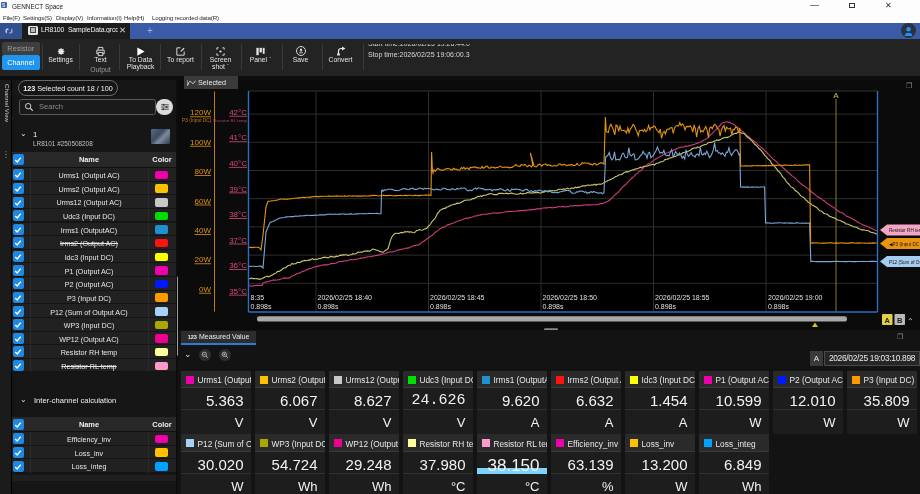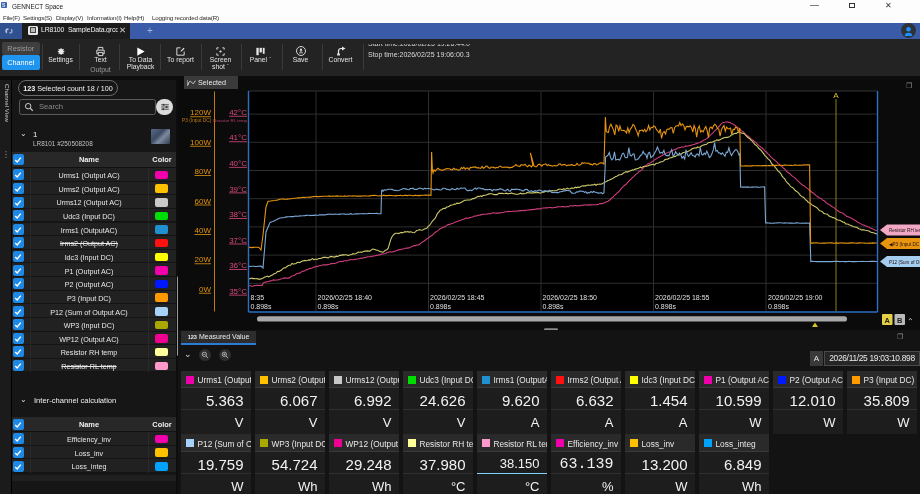--- a/index.html
+++ b/index.html
@@ -393,39 +393,39 @@
 <svg class="abs" style="left:201px;top:351px;" width="8" height="8" viewBox="0 0 24 24">
       <circle cx="10" cy="10" r="6.5" fill="none" stroke="#d0d0d0" stroke-width="2.2"></circle>
       <path d="M15 15l6 6M7 10h6" stroke="#d0d0d0" stroke-width="2.2"></path>
     </svg>
 <div class="abs" style="left:219px;top:349px;width:12px;height:12px;border-radius:50%;background:#2e2e2e;"></div>
 <svg class="abs" style="left:221px;top:351px;" width="8" height="8" viewBox="0 0 24 24">
       <circle cx="10" cy="10" r="6.5" fill="none" stroke="#d0d0d0" stroke-width="2.2"></circle>
       <path d="M15 15l6 6M7 10h6M10 7v6" stroke="#d0d0d0" stroke-width="2.2"></path>
     </svg>
 <div class="abs" style="left:810px;top:351px;width:13px;height:15px;background:#3a3a3a;color:#e8e8e8;font-size:8px;text-align:center;line-height:15px;">A</div>
-<div class="abs" style="left:824px;top:351px;width:96px;height:15px;background:#262626;border:1px solid #4a4a4a;color:#ececec;font-size:8.4px;line-height:13.5px;text-align:center;letter-spacing:-0.3px;white-space:nowrap;">2026/11/25 19:03:10.898</div>
+<div class="abs" style="left:824px;top:351px;width:96px;height:15px;background:#262626;border:1px solid #4a4a4a;color:#ececec;font-size:8.4px;line-height:13.5px;text-align:center;letter-spacing:-0.3px;white-space:nowrap;">2026/02/25 19:03:10.898</div>
 <div class="abs" style="left:180.5px;top:370.5px;width:70px;height:63.5px;background:#1d1d1d;overflow:hidden;">
       <div style="height:17.5px;background:#2a2a2a;border-bottom:1px solid #3a3a3a;white-space:nowrap;overflow:hidden;"><span style="display:inline-block;width:8px;height:8px;background:#f000aa;margin:5px 4px 0 5px;vertical-align:top;"></span><span style="display:inline-block;margin-top:4.5px;color:#e8e8e8;font-size:8.3px;vertical-align:top;">Urms1 (Output AC)</span></div>
       <div style="height:22px;color:#f2f2f2;font-size:15px;text-align:right;padding:4px 7px 0 0;border-bottom:1px solid #303030;">5.363</div>
       <div style="color:#f2f2f2;font-size:13px;text-align:right;padding:5px 7px 0 0;">V</div>
     </div>
     <div class="abs" style="left:254.5px;top:370.5px;width:70px;height:63.5px;background:#1d1d1d;overflow:hidden;">
       <div style="height:17.5px;background:#2a2a2a;border-bottom:1px solid #3a3a3a;white-space:nowrap;overflow:hidden;"><span style="display:inline-block;width:8px;height:8px;background:#ffc000;margin:5px 4px 0 5px;vertical-align:top;"></span><span style="display:inline-block;margin-top:4.5px;color:#e8e8e8;font-size:8.3px;vertical-align:top;">Urms2 (Output AC)</span></div>
       <div style="height:22px;color:#f2f2f2;font-size:15px;text-align:right;padding:4px 7px 0 0;border-bottom:1px solid #303030;">6.067</div>
       <div style="color:#f2f2f2;font-size:13px;text-align:right;padding:5px 7px 0 0;">V</div>
     </div>
     <div class="abs" style="left:328.5px;top:370.5px;width:70px;height:63.5px;background:#1d1d1d;overflow:hidden;">
       <div style="height:17.5px;background:#2a2a2a;border-bottom:1px solid #3a3a3a;white-space:nowrap;overflow:hidden;"><span style="display:inline-block;width:8px;height:8px;background:#c8c8c8;margin:5px 4px 0 5px;vertical-align:top;"></span><span style="display:inline-block;margin-top:4.5px;color:#e8e8e8;font-size:8.3px;vertical-align:top;">Urms12 (Output AC)</span></div>
-      <div style="height:22px;color:#f2f2f2;font-size:15px;text-align:right;padding:4px 7px 0 0;border-bottom:1px solid #303030;">6.992</div>
+      <div style="height:22px;color:#f2f2f2;font-size:15px;text-align:right;padding:4px 7px 0 0;border-bottom:1px solid #303030;">8.627</div>
       <div style="color:#f2f2f2;font-size:13px;text-align:right;padding:5px 7px 0 0;">V</div>
     </div>
     <div class="abs" style="left:402.5px;top:370.5px;width:70px;height:63.5px;background:#1d1d1d;overflow:hidden;">
       <div style="height:17.5px;background:#2a2a2a;border-bottom:1px solid #3a3a3a;white-space:nowrap;overflow:hidden;"><span style="display:inline-block;width:8px;height:8px;background:#00dd00;margin:5px 4px 0 5px;vertical-align:top;"></span><span style="display:inline-block;margin-top:4.5px;color:#e8e8e8;font-size:8.3px;vertical-align:top;">Udc3 (Input DC)</span></div>
-      <div style="height:22px;color:#f2f2f2;font-size:15px;text-align:right;padding:4px 7px 0 0;border-bottom:1px solid #303030;">24.626</div>
+      <div style="height:22px;color:#f2f2f2;font-size:15px;text-align:right;padding:4px 7px 0 0;border-bottom:1px solid #303030;font-family:Liberation Mono, monospace;">24.626</div>
       <div style="color:#f2f2f2;font-size:13px;text-align:right;padding:5px 7px 0 0;">V</div>
     </div>
     <div class="abs" style="left:476.5px;top:370.5px;width:70px;height:63.5px;background:#1d1d1d;overflow:hidden;">
       <div style="height:17.5px;background:#2a2a2a;border-bottom:1px solid #3a3a3a;white-space:nowrap;overflow:hidden;"><span style="display:inline-block;width:8px;height:8px;background:#2090d0;margin:5px 4px 0 5px;vertical-align:top;"></span><span style="display:inline-block;margin-top:4.5px;color:#e8e8e8;font-size:8.3px;vertical-align:top;">Irms1 (OutputAC)</span></div>
       <div style="height:22px;color:#f2f2f2;font-size:15px;text-align:right;padding:4px 7px 0 0;border-bottom:1px solid #303030;">9.620</div>
       <div style="color:#f2f2f2;font-size:13px;text-align:right;padding:5px 7px 0 0;">A</div>
     </div>
     <div class="abs" style="left:550.5px;top:370.5px;width:70px;height:63.5px;background:#1d1d1d;overflow:hidden;">
       <div style="height:17.5px;background:#2a2a2a;border-bottom:1px solid #3a3a3a;white-space:nowrap;overflow:hidden;"><span style="display:inline-block;width:8px;height:8px;background:#ff1111;margin:5px 4px 0 5px;vertical-align:top;"></span><span style="display:inline-block;margin-top:4.5px;color:#e8e8e8;font-size:8.3px;vertical-align:top;">Irms2 (Output AC)</span></div>
       <div style="height:22px;color:#f2f2f2;font-size:15px;text-align:right;padding:4px 7px 0 0;border-bottom:1px solid #303030;">6.632</div>
@@ -446,46 +446,46 @@
       <div style="height:22px;color:#f2f2f2;font-size:15px;text-align:right;padding:4px 7px 0 0;border-bottom:1px solid #303030;">12.010</div>
       <div style="color:#f2f2f2;font-size:13px;text-align:right;padding:5px 7px 0 0;">W</div>
     </div>
     <div class="abs" style="left:846.5px;top:370.5px;width:70px;height:63.5px;background:#1d1d1d;overflow:hidden;">
       <div style="height:17.5px;background:#2a2a2a;border-bottom:1px solid #3a3a3a;white-space:nowrap;overflow:hidden;"><span style="display:inline-block;width:8px;height:8px;background:#ff9900;margin:5px 4px 0 5px;vertical-align:top;"></span><span style="display:inline-block;margin-top:4.5px;color:#e8e8e8;font-size:8.3px;vertical-align:top;">P3 (Input DC)</span></div>
       <div style="height:22px;color:#f2f2f2;font-size:15px;text-align:right;padding:4px 7px 0 0;border-bottom:1px solid #303030;">35.809</div>
       <div style="color:#f2f2f2;font-size:13px;text-align:right;padding:5px 7px 0 0;">W</div>
     </div>
     <div class="abs" style="left:180.5px;top:434px;width:70px;height:63.5px;background:#1d1d1d;overflow:hidden;">
       <div style="height:17.5px;background:#2a2a2a;border-bottom:1px solid #3a3a3a;white-space:nowrap;overflow:hidden;"><span style="display:inline-block;width:8px;height:8px;background:#a6d2f8;margin:5px 4px 0 5px;vertical-align:top;"></span><span style="display:inline-block;margin-top:4.5px;color:#e8e8e8;font-size:8.3px;vertical-align:top;">P12 (Sum of Output AC)</span></div>
-      <div style="height:22px;color:#f2f2f2;font-size:15px;text-align:right;padding:4px 7px 0 0;border-bottom:1px solid #303030;">19.759</div>
+      <div style="height:22px;color:#f2f2f2;font-size:15px;text-align:right;padding:4px 7px 0 0;border-bottom:1px solid #303030;">30.020</div>
       <div style="color:#f2f2f2;font-size:13px;text-align:right;padding:5px 7px 0 0;">W</div>
     </div>
     <div class="abs" style="left:254.5px;top:434px;width:70px;height:63.5px;background:#1d1d1d;overflow:hidden;">
       <div style="height:17.5px;background:#2a2a2a;border-bottom:1px solid #3a3a3a;white-space:nowrap;overflow:hidden;"><span style="display:inline-block;width:8px;height:8px;background:#a8a800;margin:5px 4px 0 5px;vertical-align:top;"></span><span style="display:inline-block;margin-top:4.5px;color:#e8e8e8;font-size:8.3px;vertical-align:top;">WP3 (Input DC)</span></div>
       <div style="height:22px;color:#f2f2f2;font-size:15px;text-align:right;padding:4px 7px 0 0;border-bottom:1px solid #303030;">54.724</div>
       <div style="color:#f2f2f2;font-size:13px;text-align:right;padding:5px 7px 0 0;">Wh</div>
     </div>
     <div class="abs" style="left:328.5px;top:434px;width:70px;height:63.5px;background:#1d1d1d;overflow:hidden;">
       <div style="height:17.5px;background:#2a2a2a;border-bottom:1px solid #3a3a3a;white-space:nowrap;overflow:hidden;"><span style="display:inline-block;width:8px;height:8px;background:#f00090;margin:5px 4px 0 5px;vertical-align:top;"></span><span style="display:inline-block;margin-top:4.5px;color:#e8e8e8;font-size:8.3px;vertical-align:top;">WP12 (Output AC)</span></div>
       <div style="height:22px;color:#f2f2f2;font-size:15px;text-align:right;padding:4px 7px 0 0;border-bottom:1px solid #303030;">29.248</div>
       <div style="color:#f2f2f2;font-size:13px;text-align:right;padding:5px 7px 0 0;">Wh</div>
     </div>
     <div class="abs" style="left:402.5px;top:434px;width:70px;height:63.5px;background:#1d1d1d;overflow:hidden;">
       <div style="height:17.5px;background:#2a2a2a;border-bottom:1px solid #3a3a3a;white-space:nowrap;overflow:hidden;"><span style="display:inline-block;width:8px;height:8px;background:#ffff99;margin:5px 4px 0 5px;vertical-align:top;"></span><span style="display:inline-block;margin-top:4.5px;color:#e8e8e8;font-size:8.3px;vertical-align:top;">Resistor RH temp</span></div>
       <div style="height:22px;color:#f2f2f2;font-size:15px;text-align:right;padding:4px 7px 0 0;border-bottom:1px solid #303030;">37.980</div>
       <div style="color:#f2f2f2;font-size:13px;text-align:right;padding:5px 7px 0 0;">°C</div>
     </div>
     <div class="abs" style="left:476.5px;top:434px;width:70px;height:63.5px;background:#1d1d1d;overflow:hidden;">
       <div style="height:17.5px;background:#2a2a2a;border-bottom:1px solid #3a3a3a;white-space:nowrap;overflow:hidden;"><span style="display:inline-block;width:8px;height:8px;background:#ff99cc;margin:5px 4px 0 5px;vertical-align:top;"></span><span style="display:inline-block;margin-top:4.5px;color:#e8e8e8;font-size:8.3px;vertical-align:top;">Resistor RL temp</span></div>
-      <div style="height:22px;color:#f2f2f2;font-size:13px;text-align:right;padding:4px 7px 0 0;border-bottom:1px solid #7dd3fc;">38.150</div>
+      <div style="height:22px;color:#f2f2f2;font-size:17px;text-align:right;padding:4px 7px 0 0;border-bottom:6px solid #7dd3fc;">38.150</div>
       <div style="color:#f2f2f2;font-size:13px;text-align:right;padding:5px 7px 0 0;">°C</div>
     </div>
     <div class="abs" style="left:550.5px;top:434px;width:70px;height:63.5px;background:#1d1d1d;overflow:hidden;">
       <div style="height:17.5px;background:#2a2a2a;border-bottom:1px solid #3a3a3a;white-space:nowrap;overflow:hidden;"><span style="display:inline-block;width:8px;height:8px;background:#f000aa;margin:5px 4px 0 5px;vertical-align:top;"></span><span style="display:inline-block;margin-top:4.5px;color:#e8e8e8;font-size:8.3px;vertical-align:top;">Efficiency_inv</span></div>
-      <div style="height:22px;color:#f2f2f2;font-size:15px;text-align:right;padding:4px 7px 0 0;border-bottom:1px solid #303030;font-family:Liberation Mono, monospace;">63.139</div>
+      <div style="height:22px;color:#f2f2f2;font-size:15px;text-align:right;padding:4px 7px 0 0;border-bottom:1px solid #303030;">63.139</div>
       <div style="color:#f2f2f2;font-size:13px;text-align:right;padding:5px 7px 0 0;">%</div>
     </div>
     <div class="abs" style="left:624.5px;top:434px;width:70px;height:63.5px;background:#1d1d1d;overflow:hidden;">
       <div style="height:17.5px;background:#2a2a2a;border-bottom:1px solid #3a3a3a;white-space:nowrap;overflow:hidden;"><span style="display:inline-block;width:8px;height:8px;background:#ffc000;margin:5px 4px 0 5px;vertical-align:top;"></span><span style="display:inline-block;margin-top:4.5px;color:#e8e8e8;font-size:8.3px;vertical-align:top;">Loss_inv</span></div>
       <div style="height:22px;color:#f2f2f2;font-size:15px;text-align:right;padding:4px 7px 0 0;border-bottom:1px solid #303030;">13.200</div>
       <div style="color:#f2f2f2;font-size:13px;text-align:right;padding:5px 7px 0 0;">W</div>
     </div>
     <div class="abs" style="left:698.5px;top:434px;width:70px;height:63.5px;background:#1d1d1d;overflow:hidden;">
       <div style="height:17.5px;background:#2a2a2a;border-bottom:1px solid #3a3a3a;white-space:nowrap;overflow:hidden;"><span style="display:inline-block;width:8px;height:8px;background:#00a2ff;margin:5px 4px 0 5px;vertical-align:top;"></span><span style="display:inline-block;margin-top:4.5px;color:#e8e8e8;font-size:8.3px;vertical-align:top;">Loss_integ</span></div>
       <div style="height:22px;color:#f2f2f2;font-size:15px;text-align:right;padding:4px 7px 0 0;border-bottom:1px solid #303030;">6.849</div>

